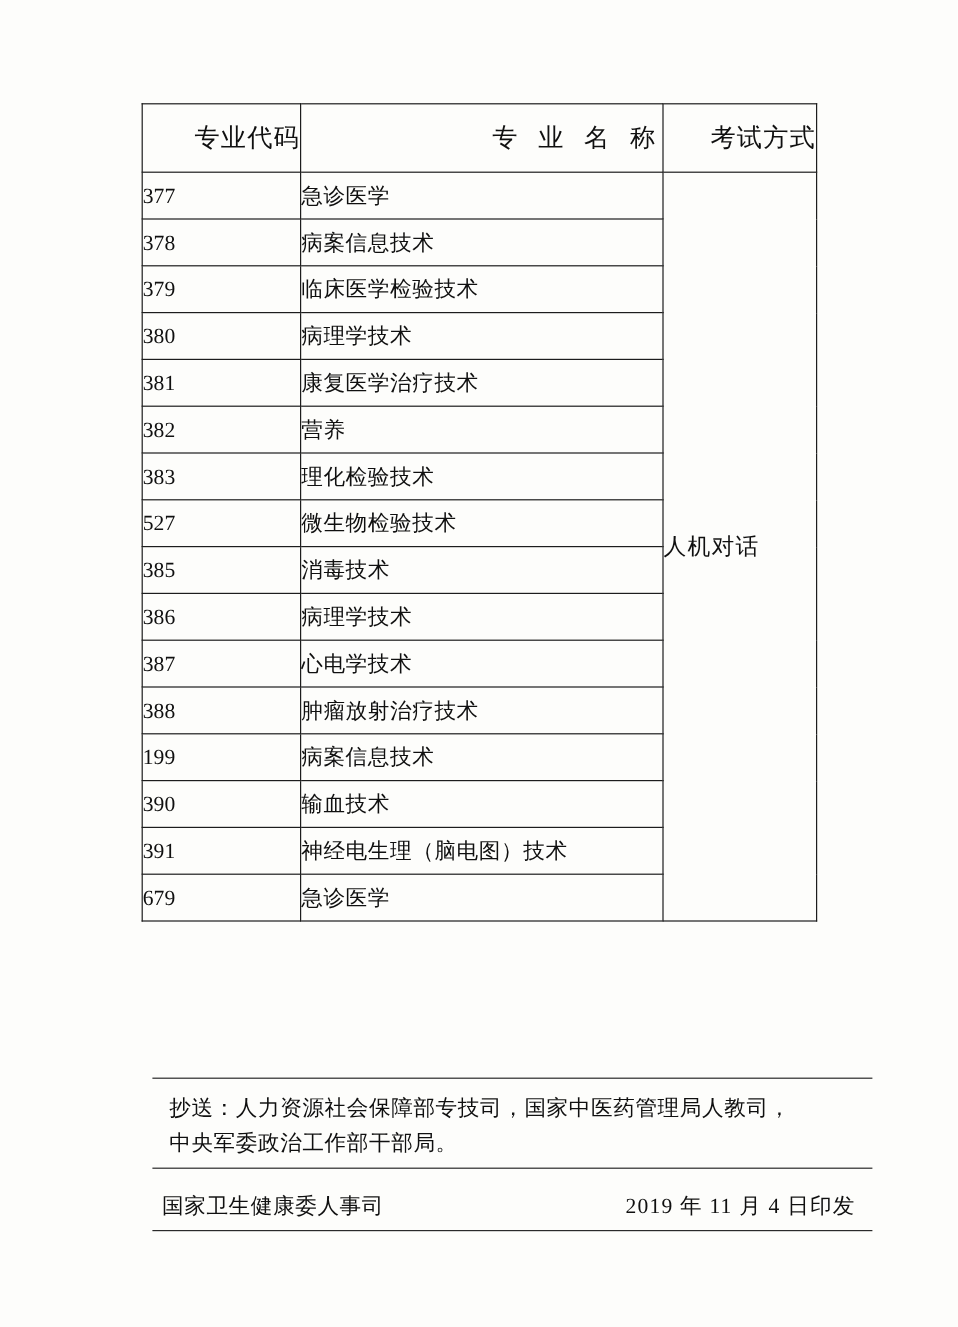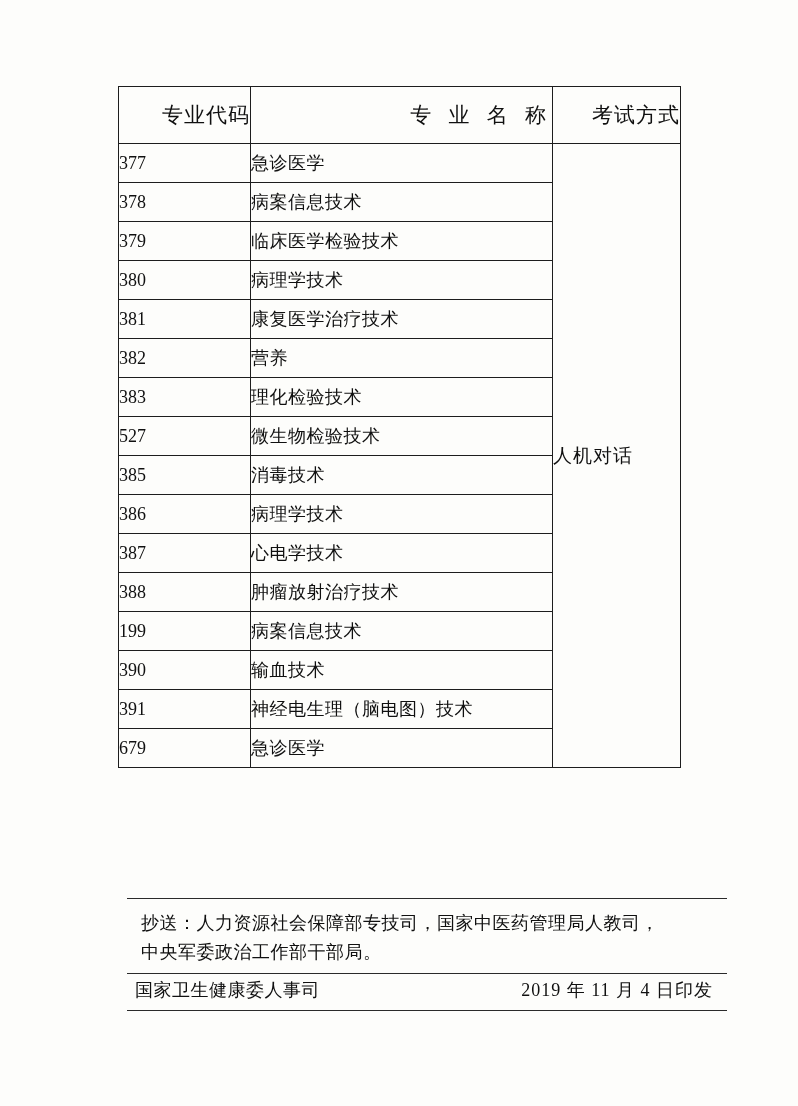--- a/index.html
+++ b/index.html
@@ -102,21 +102,21 @@
     letter-spacing: 0.5px;
   }
   .cc-line2 {
     padding-left: 0;
   }
   .footer-bottom {
     border-top: 1px solid #2a2a2a;
     display: flex;
     justify-content: space-between;
     align-items: center;
-    padding: 4px 14px 0 8px;
+    padding: 19px 14px 0 8px;
     font-size: 18px;
     letter-spacing: 0.5px;
   }
   .footer-rule-bottom {
     border-top: 1px solid #2a2a2a;
     margin-top: 8px;
     width: 600px;
   }
   .issuer { white-space: nowrap; }
   .issue-date { white-space: nowrap; letter-spacing: 1px; }

